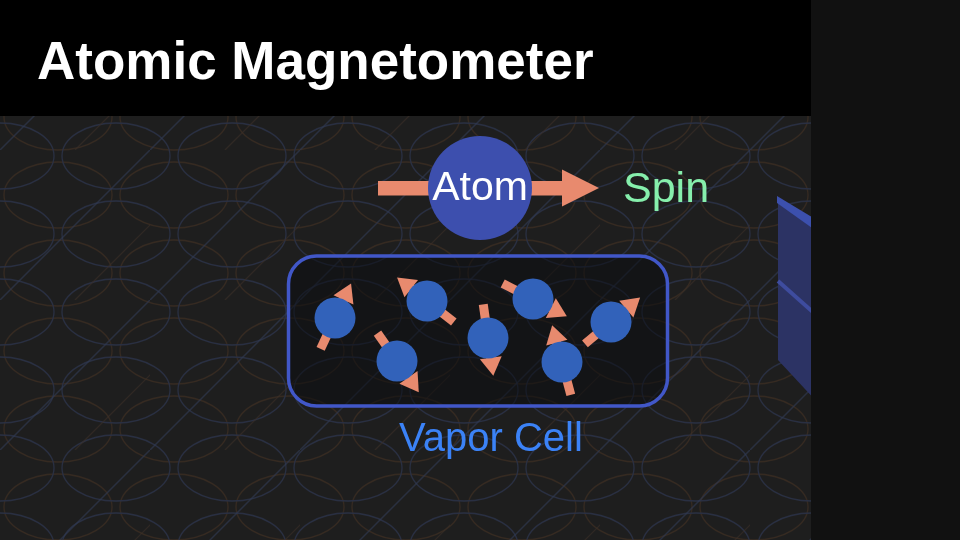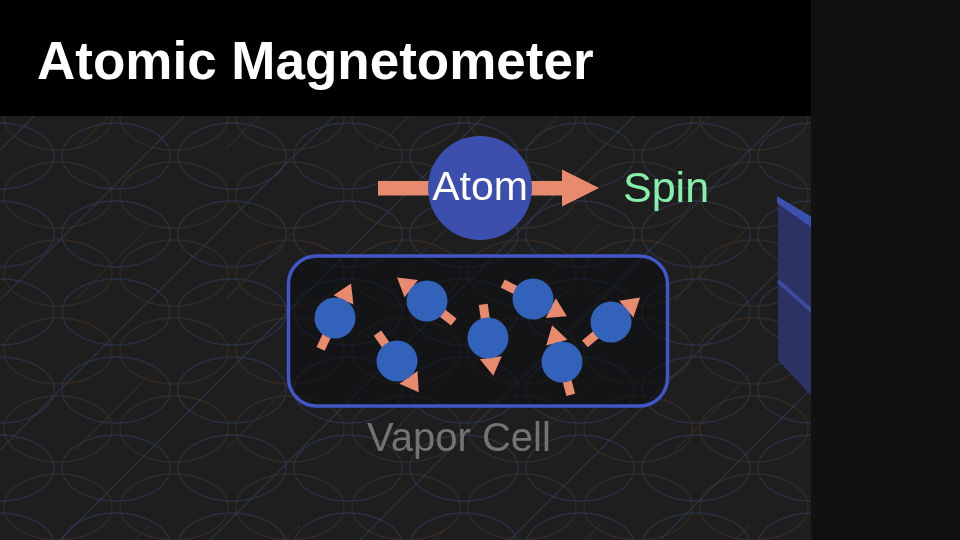--- a/index.html
+++ b/index.html
@@ -23,22 +23,22 @@
   .label{position:absolute;z-index:4;white-space:nowrap;}
   .atom-label{
     left:480px;top:188px;transform:translate(-50%,-54%);
     font-size:41px;color:#ffffff;
   }
   .spin-label{
     left:623px;top:188px;transform:translateY(-52%);
     font-size:43px;color:#86efac;
   }
   .vapor-cell-label{
-    left:459px;top:415px;transform:translateX(-50%);
-    font-size:40px;color:#737373;
+    left:491px;top:415px;transform:translateX(-50%);
+    font-size:40px;color:#3b82f6;
   }
   .detector-label{
     left:805px;top:430px;transform:translateX(-50%);
     font-size:40px;color:#7a8fd6;letter-spacing:1px;
   }
 </style>
 </head>
 <body>
 
 <div class="stage">

